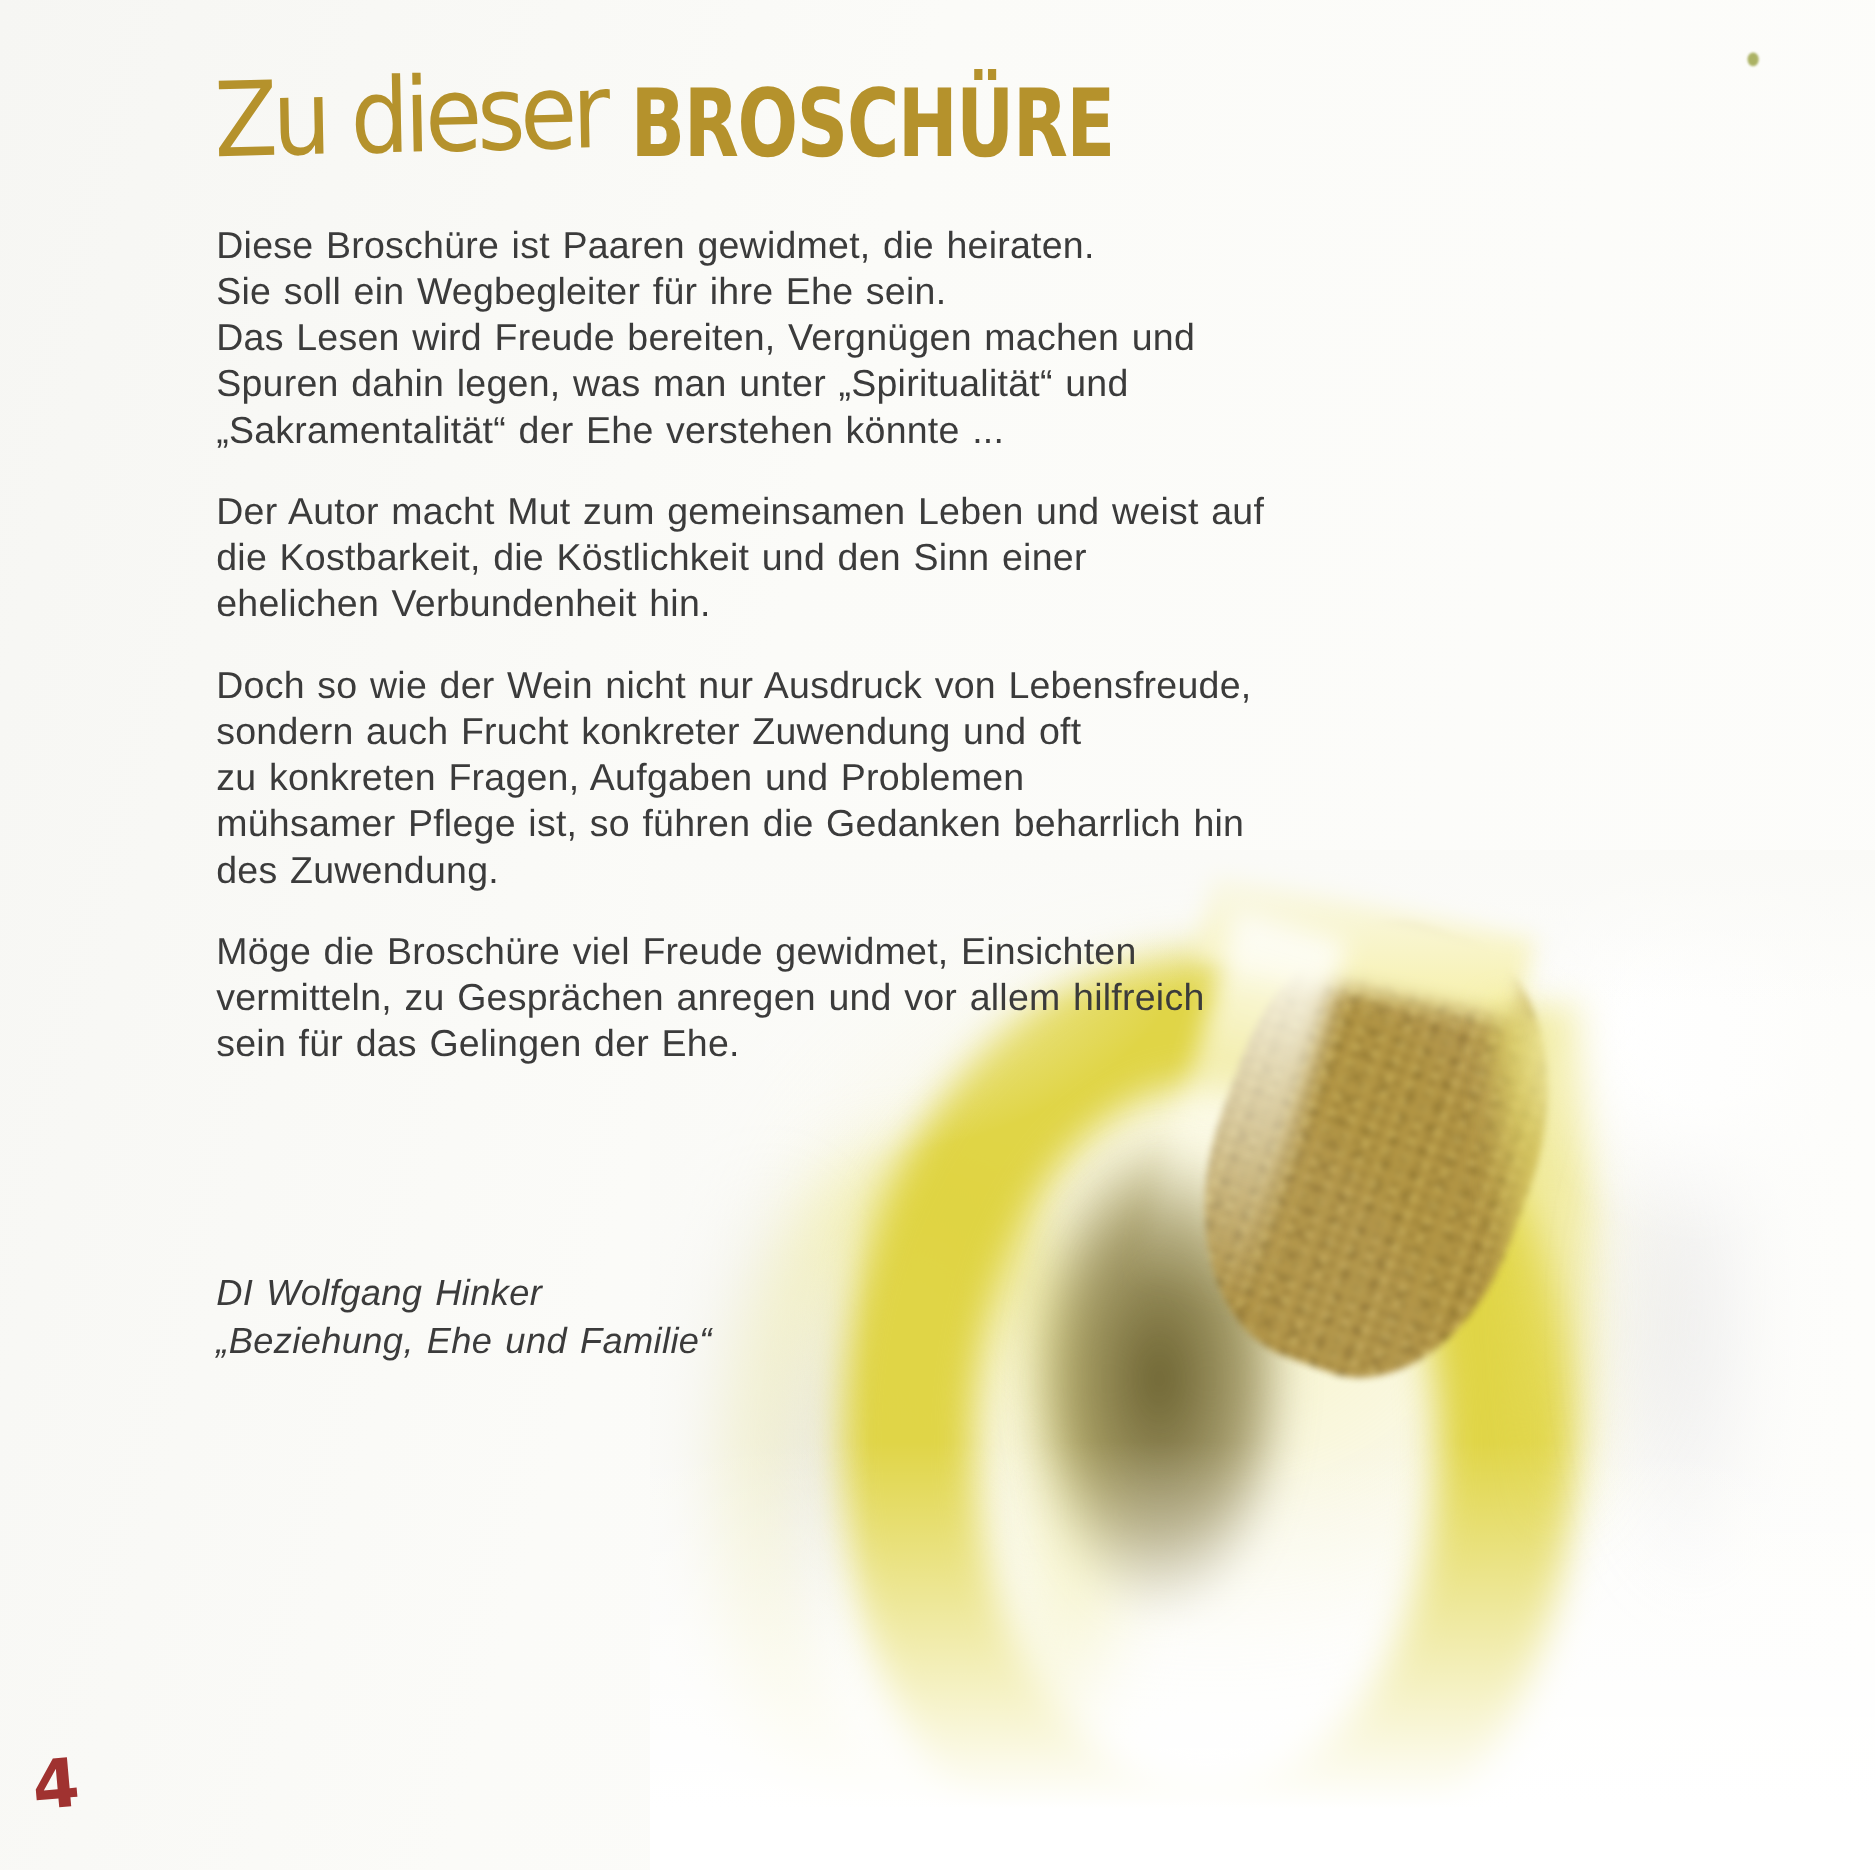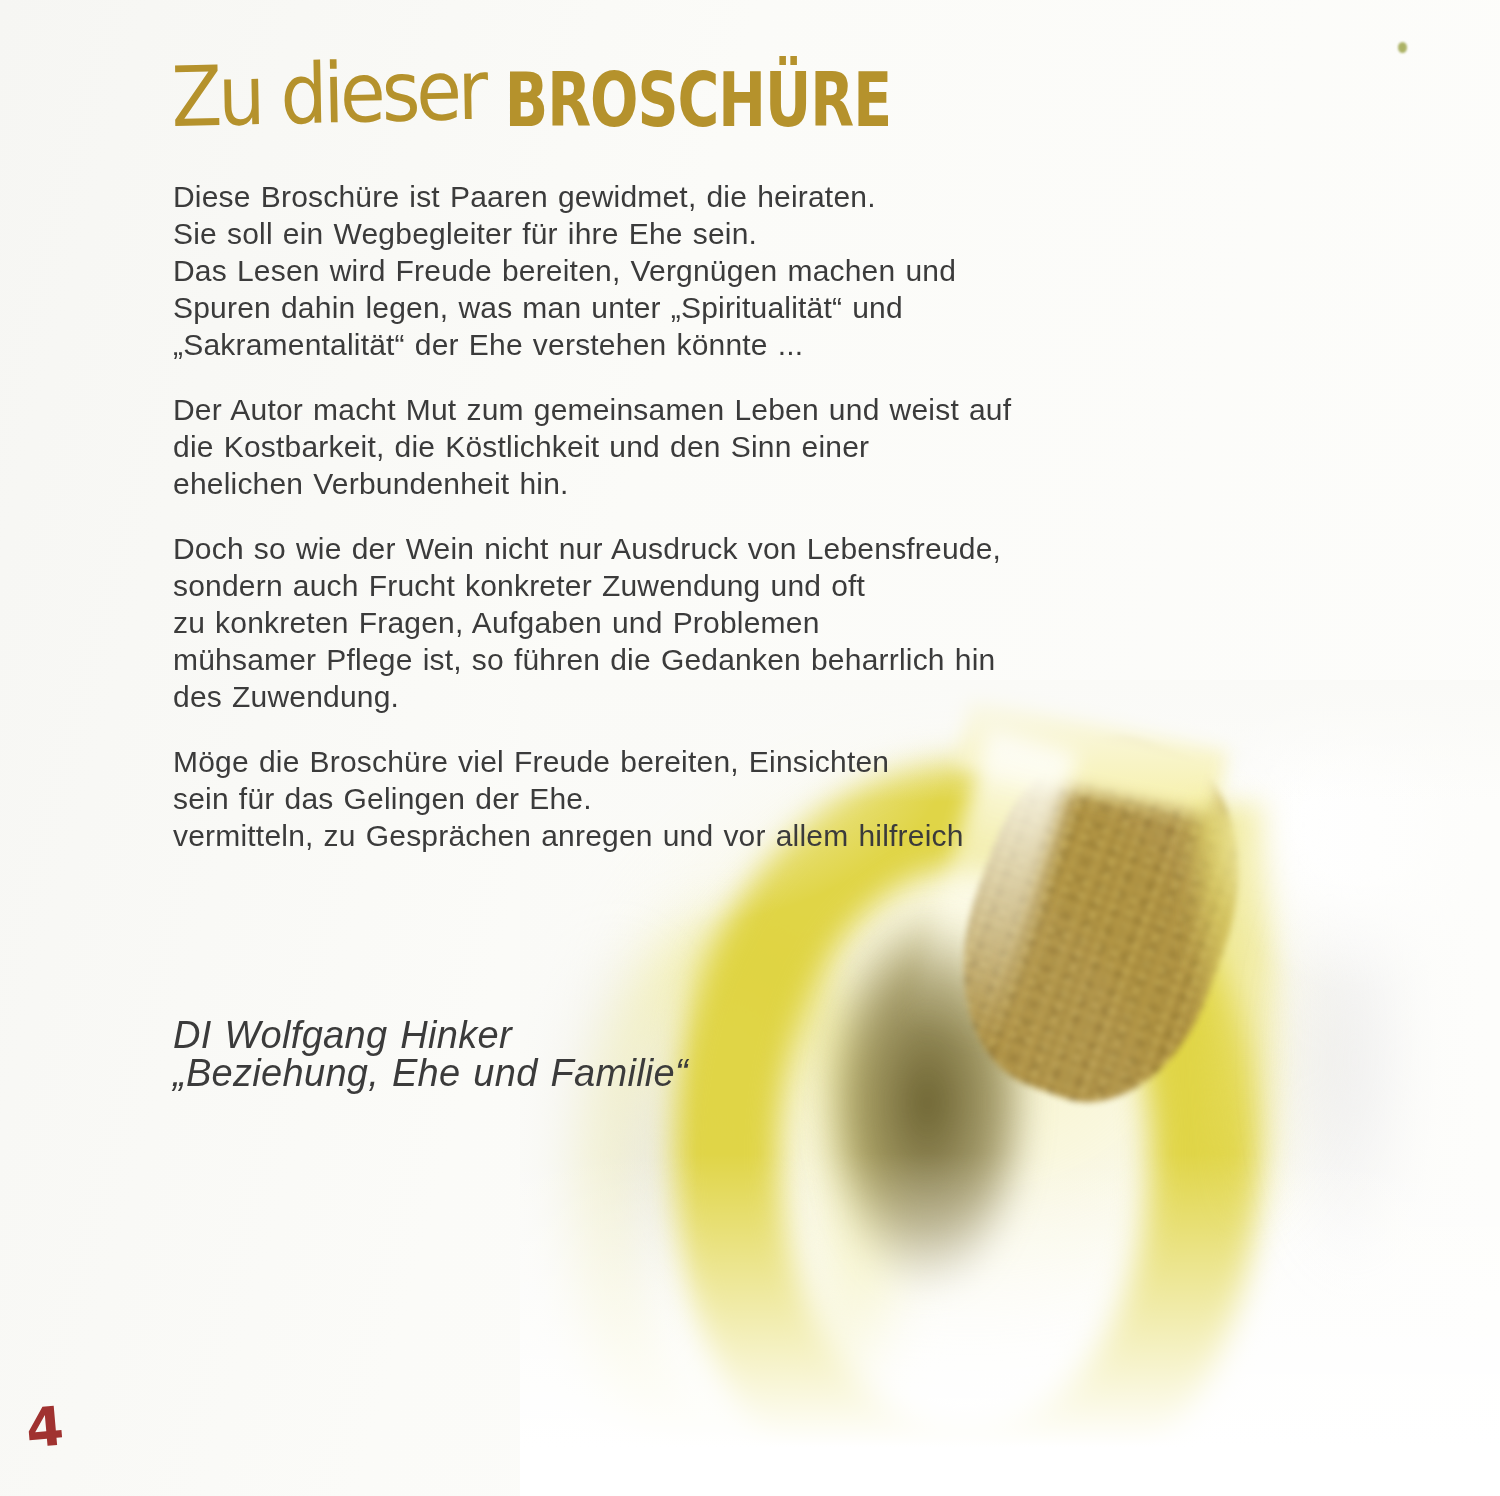--- a/index.html
+++ b/index.html
@@ -73,21 +73,21 @@
     transform: scaleY(1.32); transform-origin: 0 78%; }
 
   
   .body-text { position: absolute; left: 173px; top: 178px; color: #3b3b3b; }
   .body-text p { margin: 0 0 28px 0; font-size: 30px; line-height: 37px;
     letter-spacing: 0.2px; word-spacing: 1.5px; }
   .line { display: block; white-space: pre; }
 
   
   .signature { position: absolute; left: 173px; top: 1016px; color: #3b3b3b;
-    font-style: italic; font-size: 38px; line-height: 38px; letter-spacing: 0.3px; word-spacing: 2px; }
+    font-style: italic; font-size: 29px; line-height: 38px; letter-spacing: 0.3px; word-spacing: 2px; }
 
   
   .page-number { position: absolute; left: 26px; top: 1396px;
     font-family: "DejaVu Sans", sans-serif; font-weight: 700; font-size: 54px;
     color: #a03230; transform: rotate(-5deg); }
 
   
   .speck { position: absolute; left: 1398px; top: 42px; width: 9px; height: 11px;
     border-radius: 50%; background: #98a040; opacity: 0.8; filter: blur(1px); }
 </style>
@@ -128,23 +128,23 @@
       <span class="line">ehelichen Verbundenheit hin.</span>
     </p>
     <p>
       <span class="line">Doch so wie der Wein nicht nur Ausdruck von Lebensfreude,</span>
       <span class="line">sondern auch Frucht konkreter Zuwendung und oft</span>
       <span class="line">zu konkreten Fragen, Aufgaben und Problemen</span>
       <span class="line">mühsamer Pflege ist, so führen die Gedanken beharrlich hin</span>
       <span class="line">des Zuwendung.</span>
     </p>
     <p>
-      <span class="line">Möge die Broschüre viel Freude bereiten, Einsichten</span>
+      <span class="line">Möge die Broschüre viel Freude gewidmet, Einsichten</span>
+      <span class="line">vermitteln, zu Gesprächen anregen und vor allem hilfreich</span>
       <span class="line">sein für das Gelingen der Ehe.</span>
-      <span class="line">vermitteln, zu Gesprächen anregen und vor allem hilfreich</span>
     </p>
   </div>
 
   <div class="signature">
     <span class="line">DI Wolfgang Hinker</span>
     <span class="line">„Beziehung, Ehe und Familie“</span>
   </div>
 
   <div class="page-number">4</div>
 

